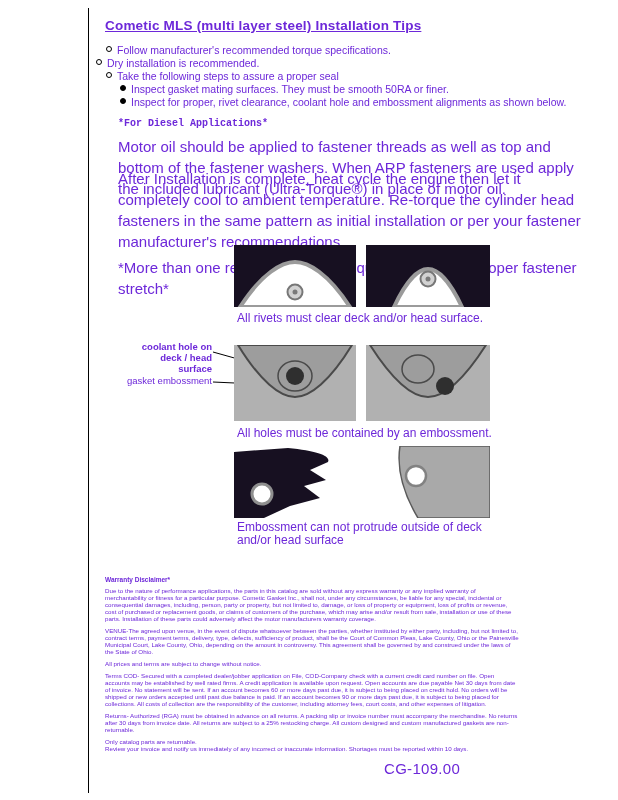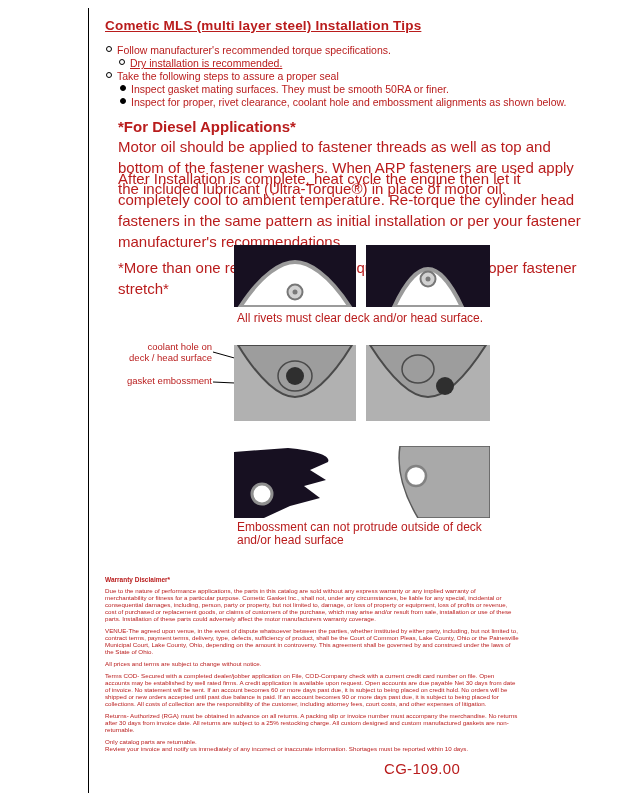--- a/index.html
+++ b/index.html
@@ -1,35 +1,35 @@
 <!DOCTYPE html>
 <html><head>
 <meta charset="utf-8">
 <style>
   html,body { margin:0; padding:0; background:#fff; }
   .page {
     position:relative; width:618px; height:800px; background:#ffffff;
-    font-family:"Liberation Sans", sans-serif; color:#b91c1c; overflow:hidden;
+    font-family:"Liberation Sans", sans-serif; color:#6d28d9; overflow:hidden;
   }
   .abs { position:absolute; }
   .title {
     font-size:13.5px; font-weight:bold; text-decoration:underline;
     letter-spacing:0.2px;
   }
   .body-text { font-size:15px; line-height:21px; }
   .tip-line { font-size:10.5px; white-space:nowrap; }
   .marker-open {
     display:inline-block; width:4px; height:4px; border:1px solid #000;
     border-radius:50%; margin-right:5px; vertical-align:2px;
   }
   .marker-filled {
     display:inline-block; width:4px; height:4px; background:#000;
     border:1px solid #000; border-radius:50%; margin-right:5px; vertical-align:2px;
   }
-  .section-heading { font-size:15px; font-weight:bold; }
+  .section-heading { font-size:10px; font-weight:bold;font-family:Liberation Mono, monospace; }
   .rw-label { font-size:12.5px; text-align:center; letter-spacing:0.5px;margin-top:44px; }
   .caption { font-size:12px; line-height:13px; }
   .annotation { font-size:9.5px; line-height:11px; text-align:right; }
   .rule-v { width:1px; background:#000; }
   .disclaimer { font-size:6.2px; line-height:7px; width:414px; }
   .disclaimer p { margin:0 0 5px 0; }
   .disclaimer-heading { font-size:6.5px; font-weight:bold; }
   .footer-code { font-size:15px; letter-spacing:0.3px; }
   svg { display:block; }
 </style>
@@ -38,21 +38,21 @@
 
 <div class="page">
 
   <div class="abs rule-v" style="left:88px; top:8px; height:785px;"></div>
 
   <div class="abs title" style="left:105px; top:18px;">Cometic MLS (multi layer steel) Installation Tips</div>
 
   <div class="abs tip-line" style="left:106px; top:44px;">
     <span class="marker-open"></span><span>Follow manufacturer's recommended torque specifications.</span>
   </div>
-  <div class="abs tip-line" style="left:119px; top:57px;text-decoration:underline;">
+  <div class="abs tip-line" style="left:96px; top:57px;">
     <span class="marker-open"></span><span>Dry installation is recommended.</span>
   </div>
   <div class="abs tip-line" style="left:106px; top:70px;">
     <span class="marker-open"></span><span>Take the following steps to assure a proper seal</span>
   </div>
   <div class="abs tip-line" style="left:120px; top:83px;">
     <span class="marker-filled"></span><span>Inspect gasket mating surfaces.  They must be smooth 50RA or finer.</span>
   </div>
   <div class="abs tip-line" style="left:120px; top:96px;">
     <span class="marker-filled"></span><span>Inspect for proper, rivet clearance, coolant hole and embossment alignments as shown below.</span>
@@ -80,21 +80,21 @@
       <path d="M28,62 C42,32 54,24 62,24 C70,24 82,32 96,62 Z" fill="#ffffff" stroke="#9b9b9b" stroke-width="4"></path>
       <circle cx="62" cy="34" r="7.5" fill="#d2d2d2" stroke="#777" stroke-width="2"></circle>
       <circle cx="62" cy="34" r="2.5" fill="#7a7a7a"></circle>
     </svg>
   </div>
   <div class="abs caption" style="left:237px; top:312px;">All rivets must clear deck and/or head surface.</div>
 
   <div class="abs rw-label" style="left:234px; top:331px; width:122px;">RIGHT</div>
   <div class="abs rw-label" style="left:366px; top:331px; width:124px;">WRONG</div>
 
-  <div class="abs annotation" style="left:126px; top:341px; width:86px;">
+  <div class="abs annotation" style="left:126px; top:341px; width:86px;font-weight:bold;">
     <div>coolant hole on</div>
     <div>deck / head surface</div>
   </div>
   <div class="abs annotation" style="left:118px; top:375px; width:94px;">gasket embossment</div>
 
   <div class="abs" style="left:213px; top:344px;">
     <svg width="160" height="60" viewBox="0 0 160 60">
       <line x1="0" y1="8" x2="82" y2="31" stroke="#000" stroke-width="1"></line>
       <line x1="0" y1="38" x2="65" y2="41" stroke="#000" stroke-width="1"></line>
     </svg>
@@ -109,20 +109,21 @@
     </svg>
   </div>
   <div class="abs" style="left:366px; top:345px;">
     <svg width="124" height="76" viewBox="0 0 124 76">
       <rect x="0" y="0" width="124" height="76" fill="#b1b1b1"></rect>
       <path d="M4,0 C27,36 47,52 62,52 C77,52 97,36 120,0 Z" fill="#9d9d9d" stroke="#4a4a4a" stroke-width="2"></path>
       <ellipse cx="52" cy="24" rx="16" ry="14" fill="none" stroke="#4a4a4a" stroke-width="1.5"></ellipse>
       <circle cx="79" cy="41" r="9" fill="#2f2f2f"></circle>
     </svg>
   </div>
+  <div class="abs caption" style="left:237px; top:427px;">All holes must be contained by an embossment.</div>
 
   <div class="abs rw-label" style="left:234px; top:433px; width:122px;">RIGHT</div>
   <div class="abs rw-label" style="left:366px; top:433px; width:124px;">WRONG</div>
 
   <div class="abs" style="left:234px; top:446px;">
     <svg width="122" height="72" viewBox="0 0 122 72">
       <rect x="0" y="0" width="122" height="72" fill="#ffffff"></rect>
       <path d="M0,6 L54,2 C84,5 97,10 94,16 L76,24 L92,34 L70,40 L86,52 L56,60 L30,72 L0,72 Z" fill="#171021"></path>
       <circle cx="28" cy="48" r="10" fill="#ffffff" stroke="#8f8f8f" stroke-width="3"></circle>
     </svg>

